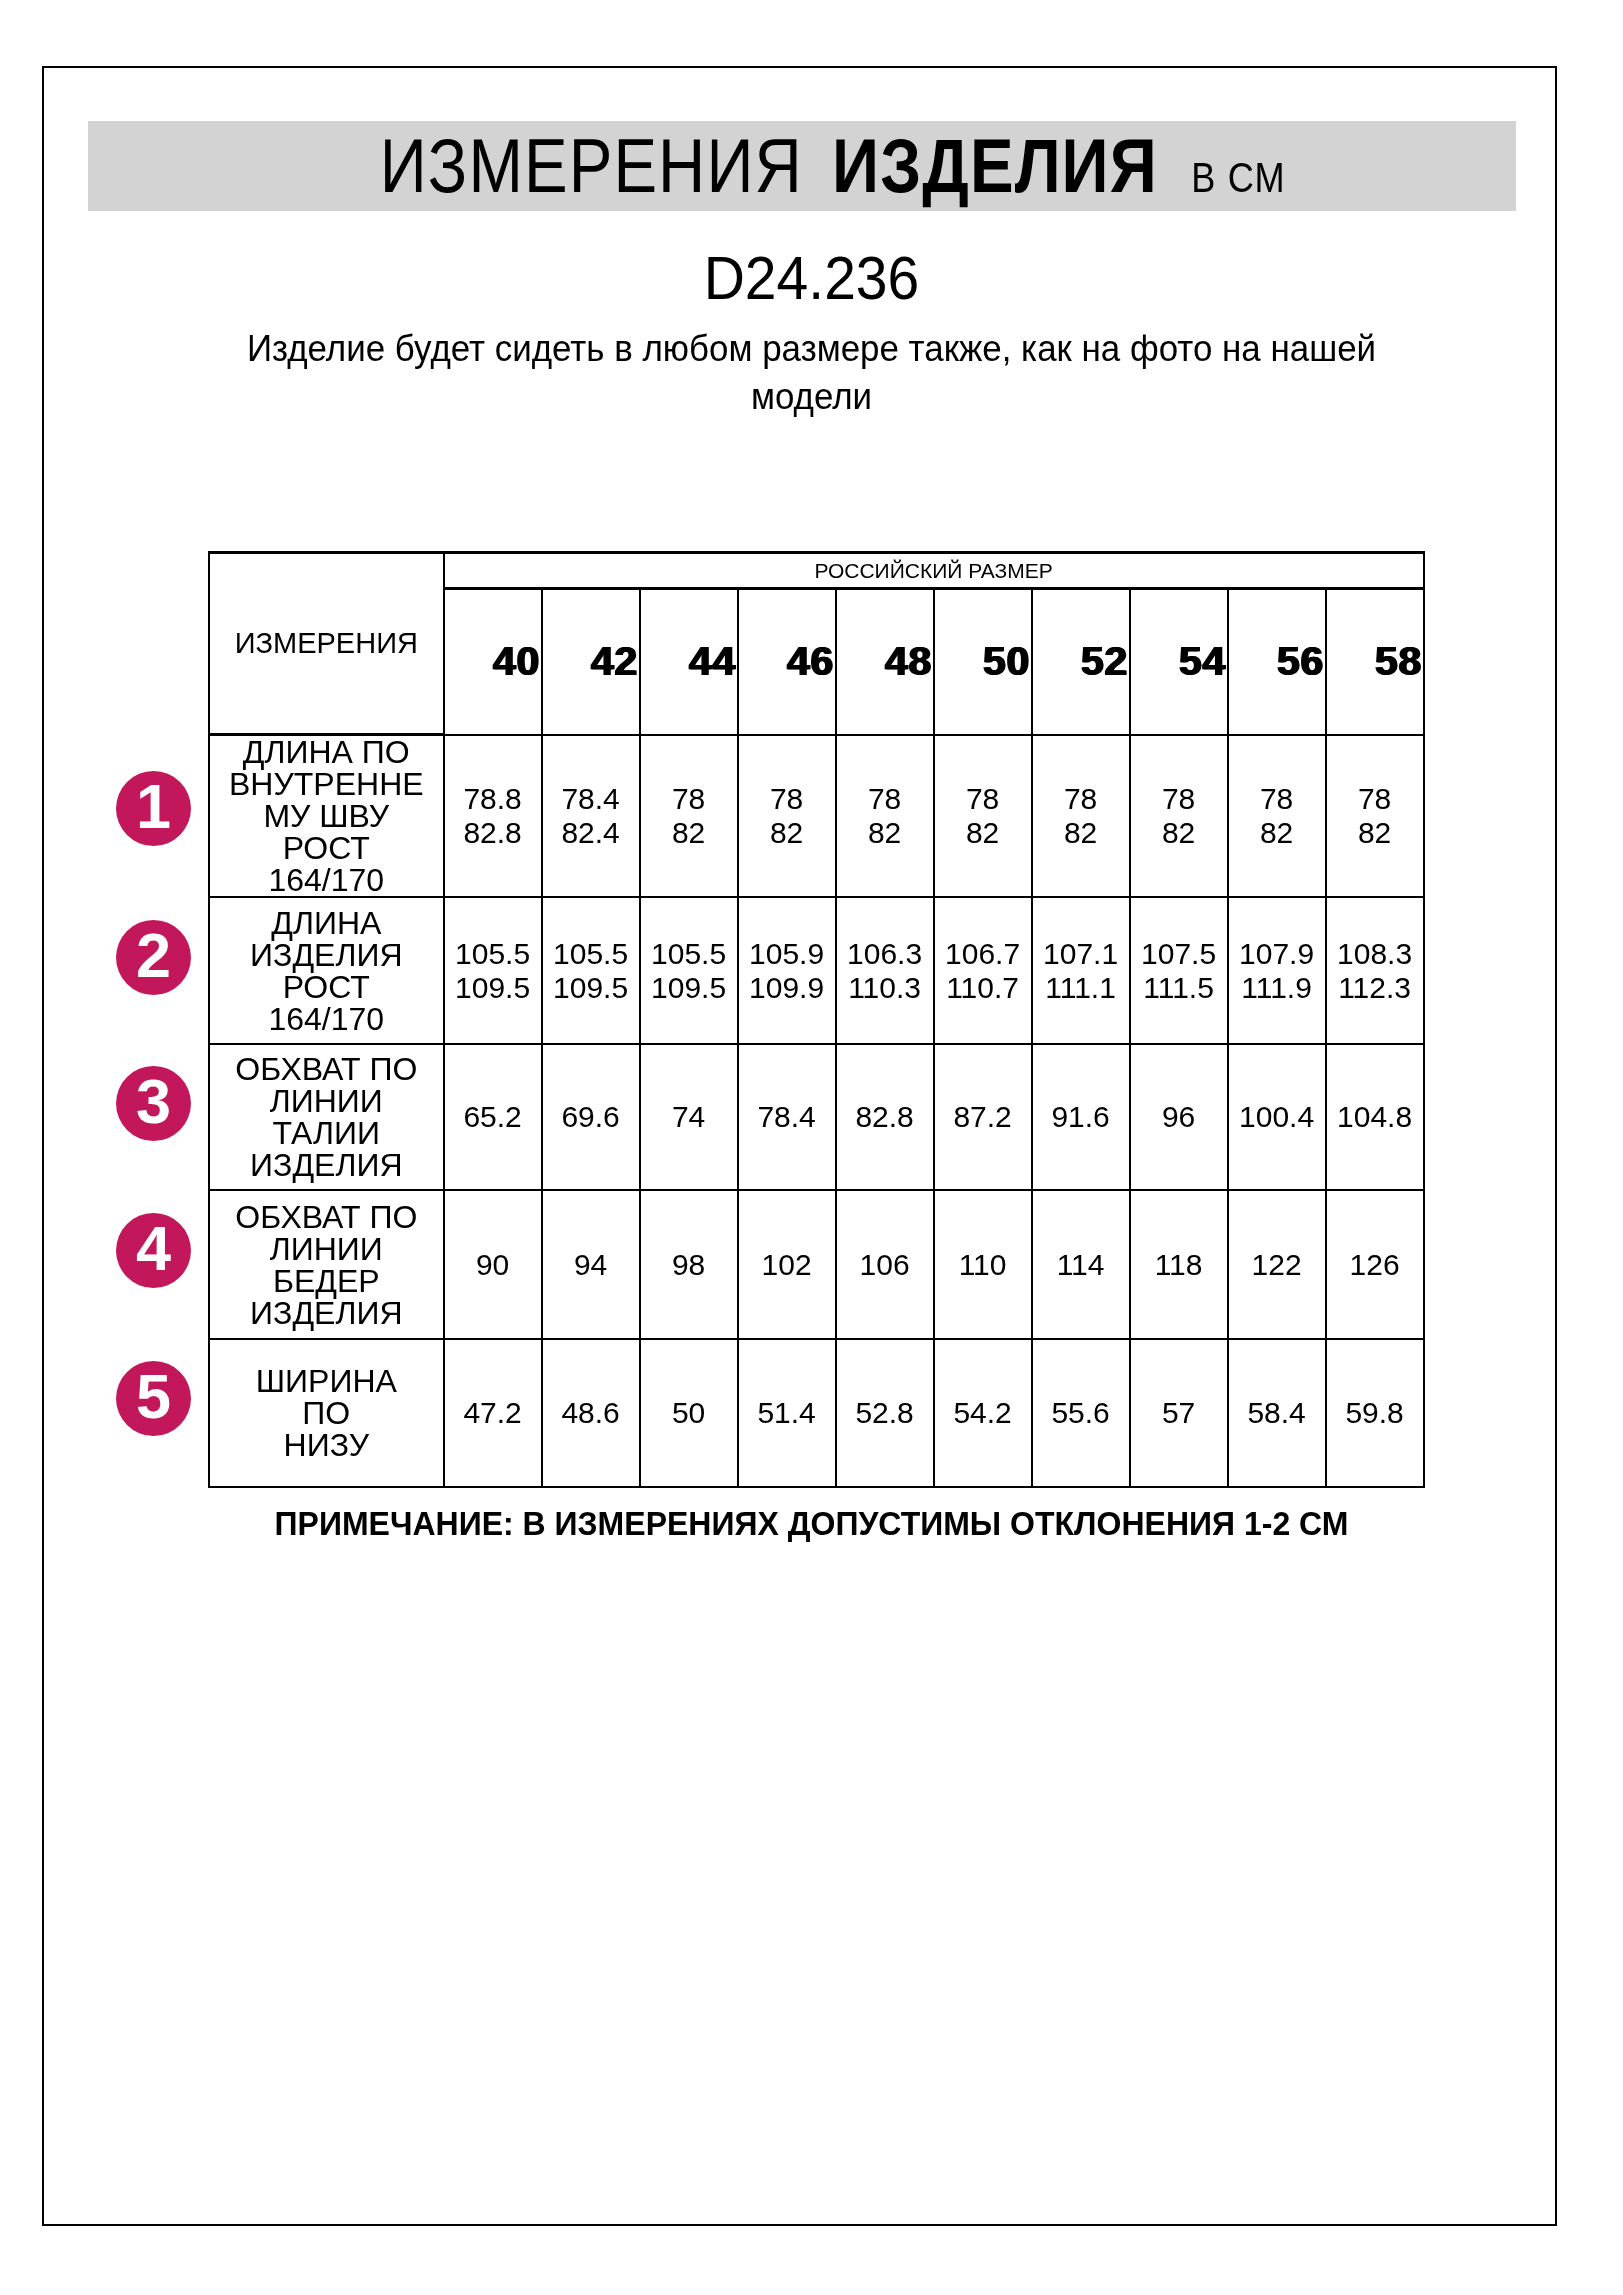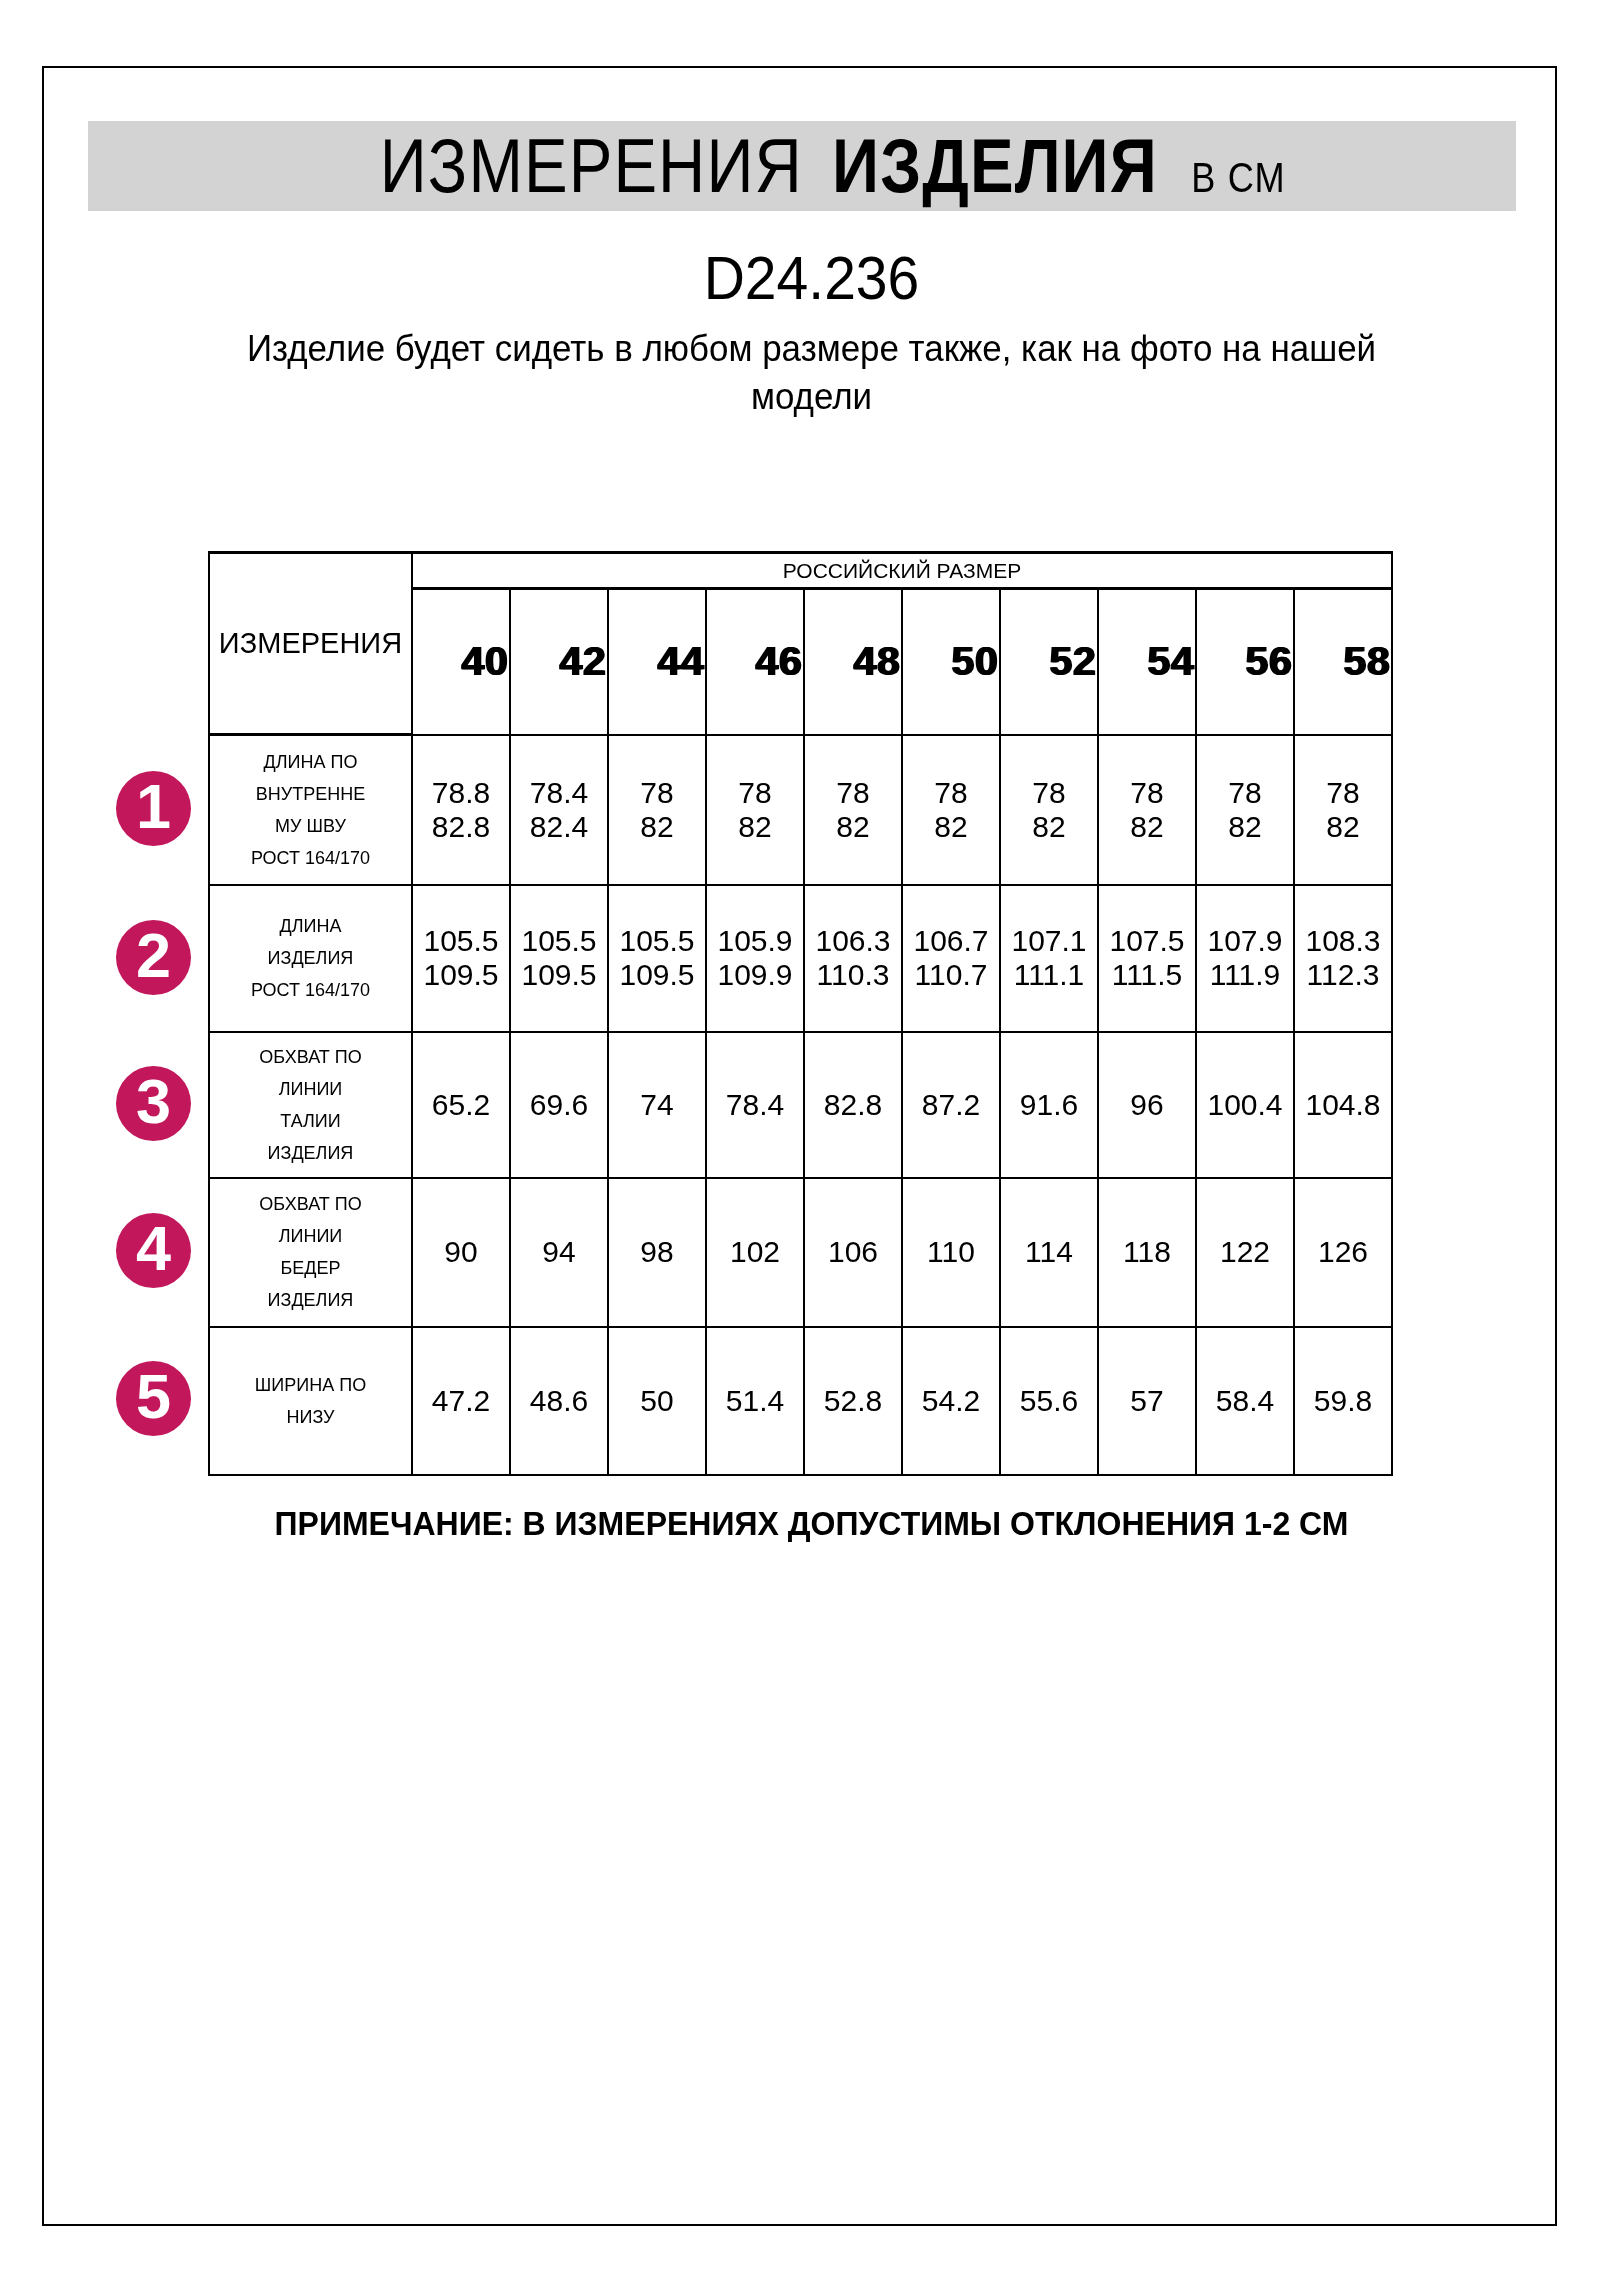--- a/index.html
+++ b/index.html
@@ -83,21 +83,21 @@
     height: 36px;
   }
   th.size-cell {
     font-size: 41px;
     font-weight: 700;
     letter-spacing: 0.7px;
     text-shadow: 1px 0 0 #000, -1px 0 0 #000;
     padding-left: 48px;
   }
   td.label-cell {
-    font-size: 18px; line-height: 32px;
+    font-size: 32px; line-height: 32px;
     white-space: pre-line;
     padding: 0 19px;
   }
   td.value-cell {
     font-size: 30px; line-height: 34px;
     white-space: pre-line;
     margin-left: 13px;
   }
   
   .num-circle {

